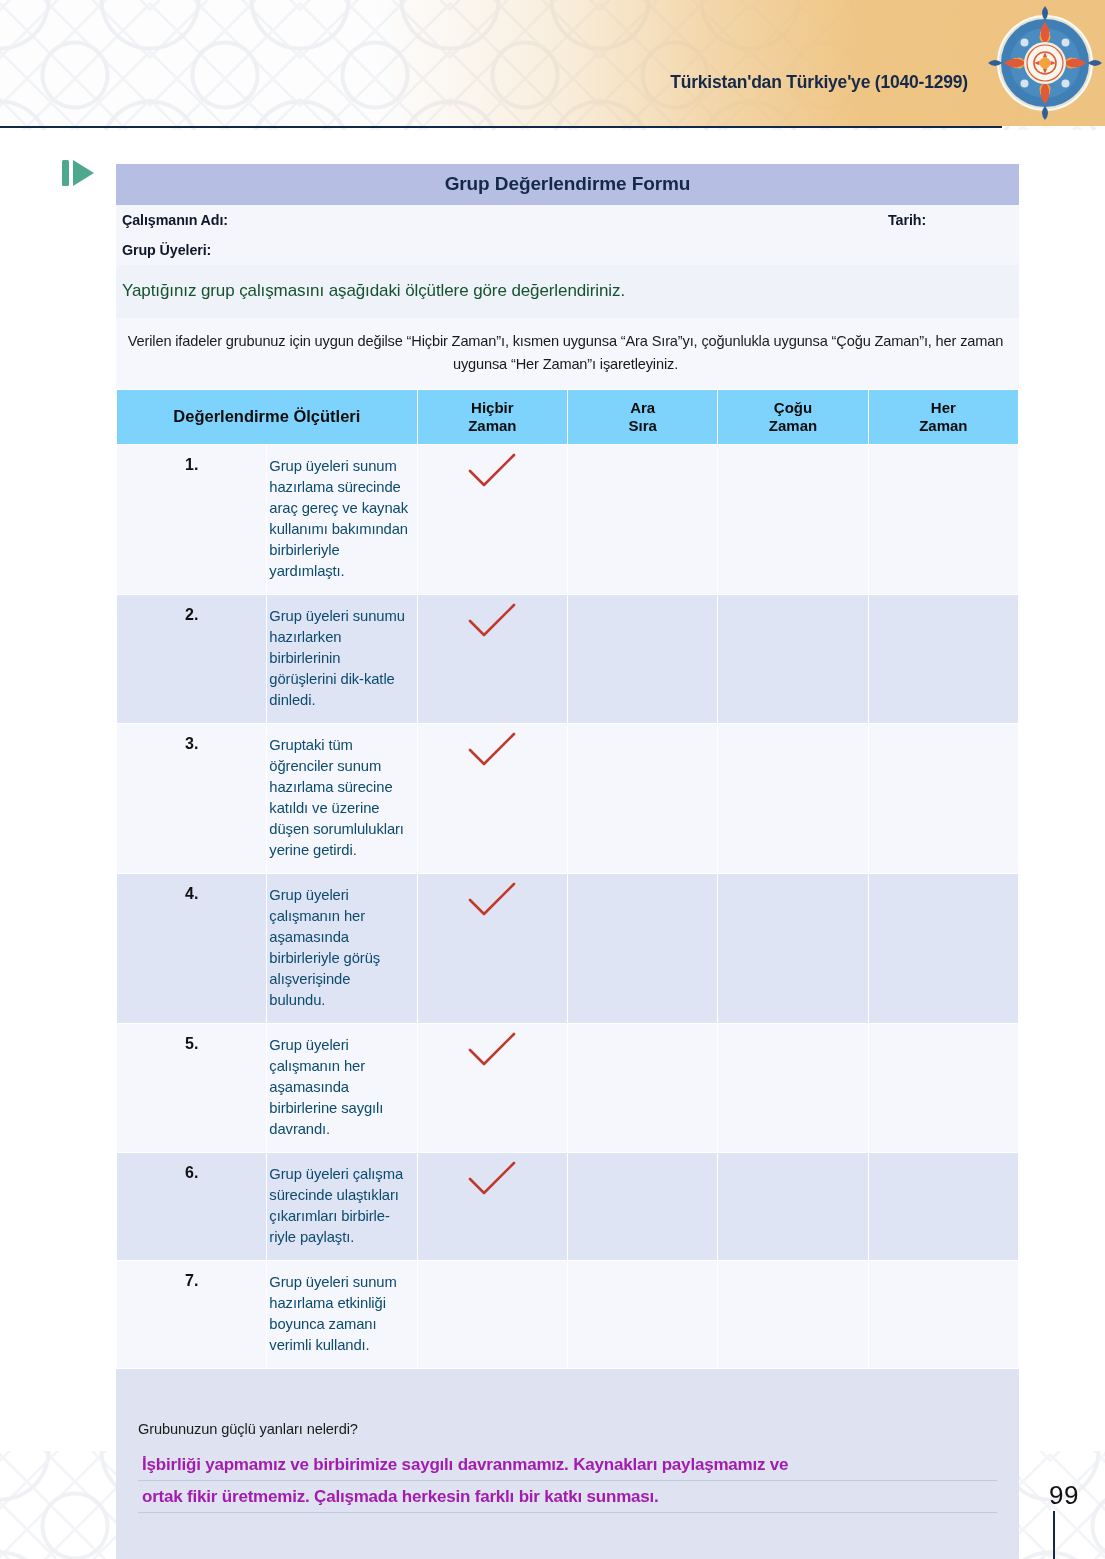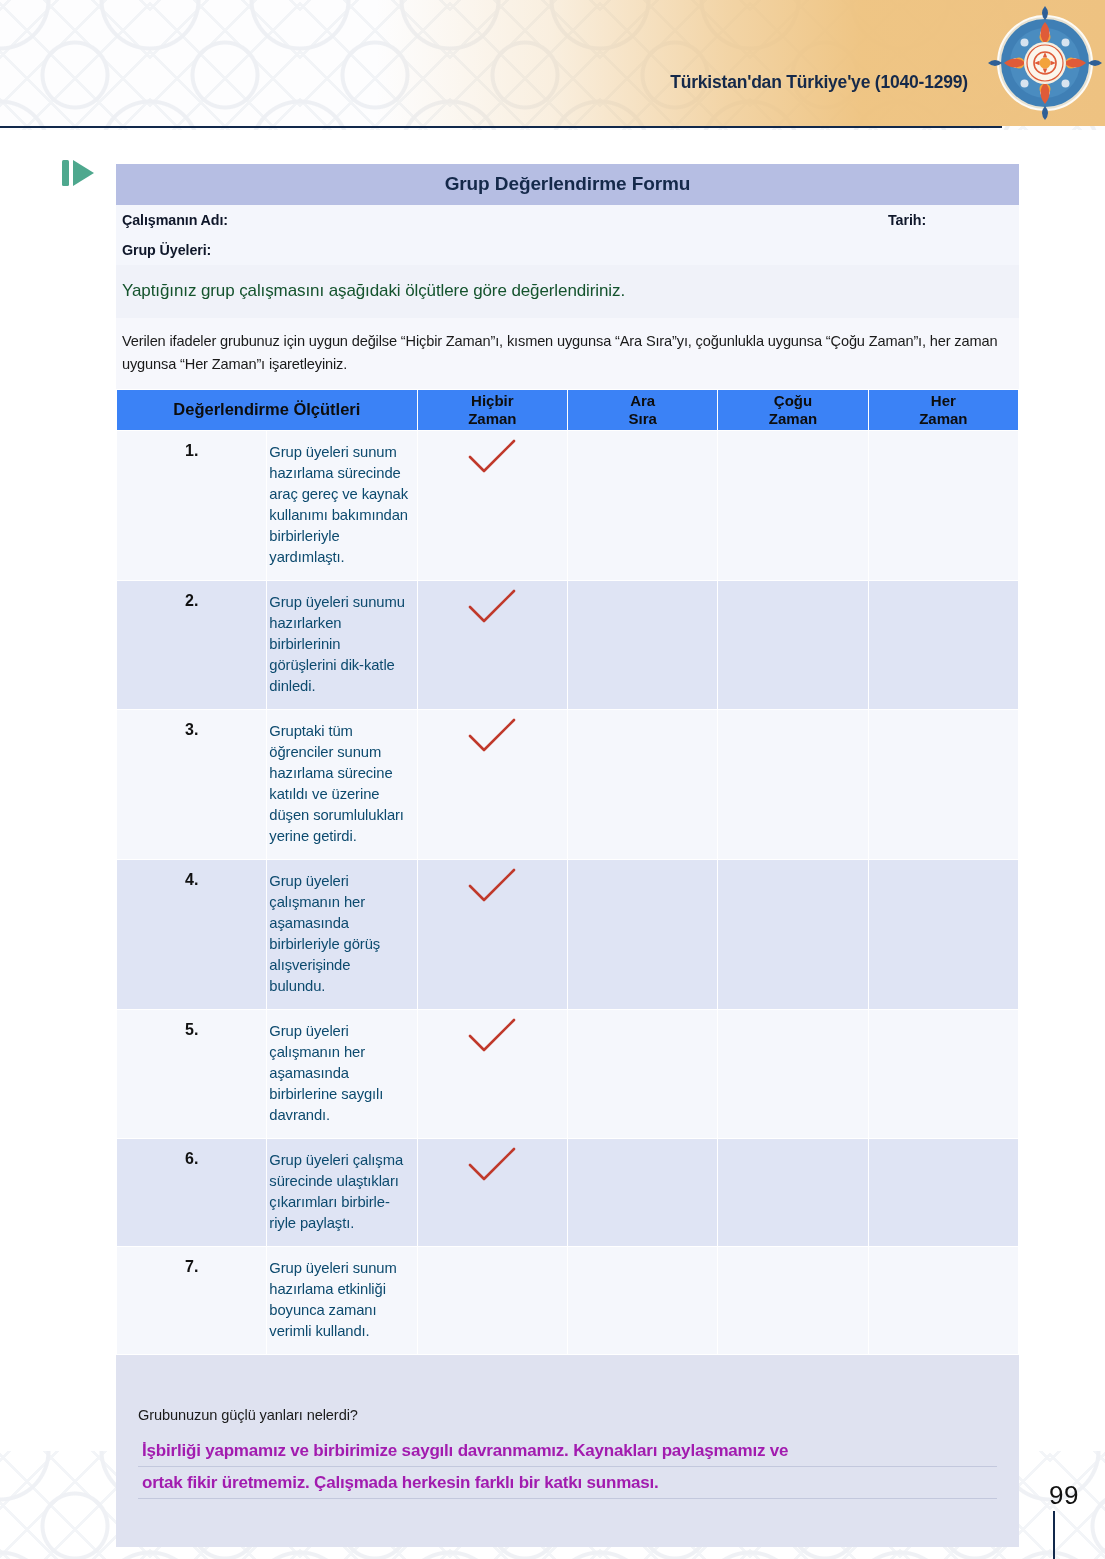--- a/index.html
+++ b/index.html
@@ -141,34 +141,35 @@
     padding: 16px 6px 17px;
     letter-spacing: -0.1px;
   }
   .note-row {
     background: #f6f7fc;
     font-size: 14.6px;
     color: #1a1a1a;
     padding: 12px 10px 14px 6px;
     line-height: 1.55;
     letter-spacing: -0.15px;
+    text-align: center;
   }
 
   
   table.criteria {
     width: 100%;
     border-collapse: collapse;
     table-layout: fixed;
   }
   table.criteria th {
-    background: #3b82f6;
+    background: #7dd3fc;
     color: #0d0d0d;
     font-size: 15px;
     font-weight: 700;
-    padding: 2px 2px;
+    padding: 9px 2px;
     border: 1px solid #ffffff;
     line-height: 1.2;
   }
   table.criteria th.crit-head { font-size: 16.5px; }
 
   table.criteria td {
     border: 1px solid #ffffff;
     vertical-align: top;
   }
   tr.r-light td { background: #f5f7fc; }

